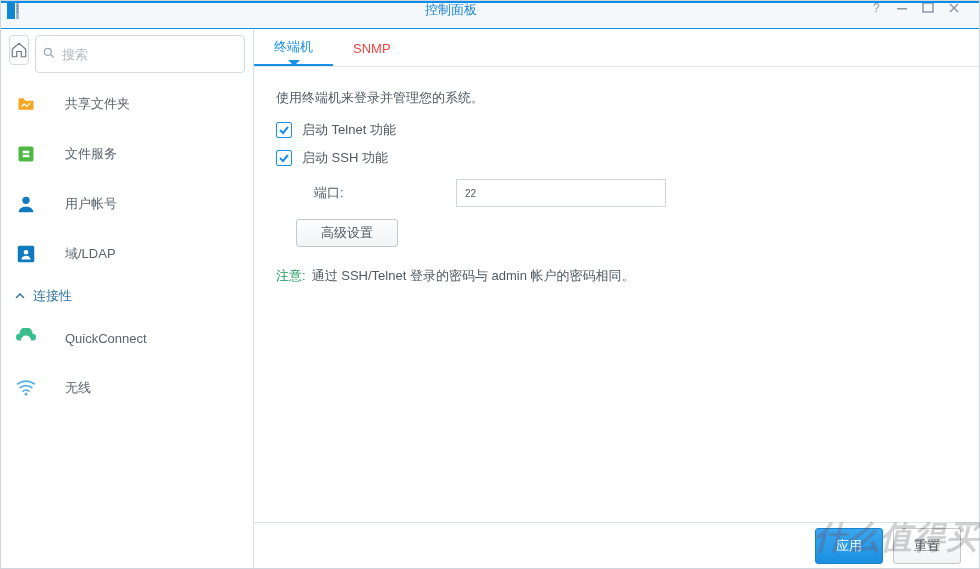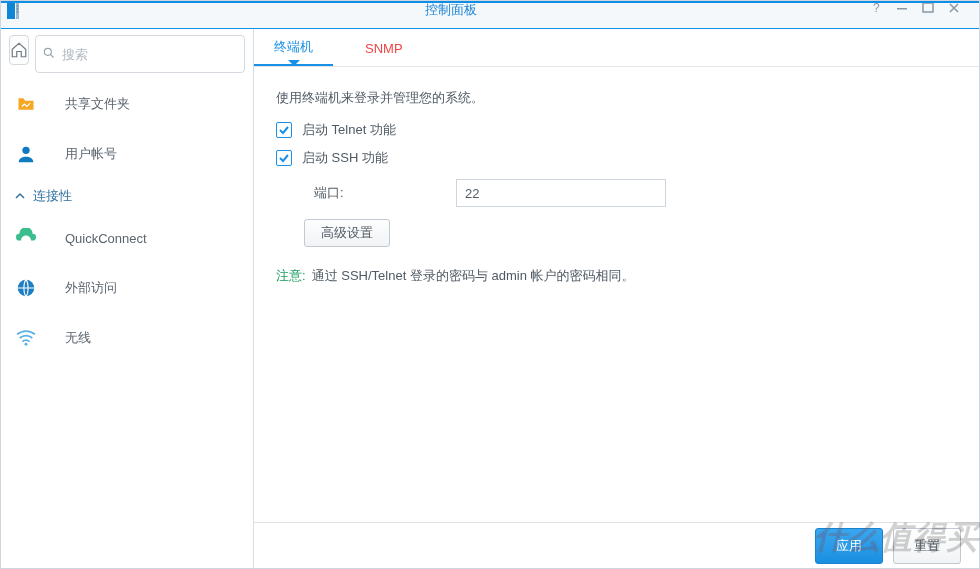--- a/index.html
+++ b/index.html
@@ -146,21 +146,20 @@
   flex: 1;
   display: flex;
   flex-direction: column;
   position: relative;
 }
 .tabs {
   display: flex;
   height: 38px;
   border-bottom: 1px solid #e2e6ea;
   align-items: flex-end;
-  gap: 12px;
 }
 .tab {
   padding: 10px 20px 8px;
   font-size: 13px;
   color: #ef4444;
   cursor: pointer;
   border-bottom: 2px solid transparent;
   position: relative;
 }
 .tab.active {
@@ -208,28 +207,28 @@
   gap: 12px;
 }
 .port-label {
   width: 130px;
 }
 .port-input {
   width: 210px;
   height: 28px;
   border: 1px solid #cfd5dc;
   padding: 0 8px;
-  font-size: 13px;
+  font-size: 10px;
   outline: none;
   color: #505a64;
 }
 .adv-btn {
-  margin-left: 28px;
+  margin-left: 20px;
   height: 28px;
-  padding: 0 16px;
+  padding: 0 24px;
   border: 1px solid #c2c9d0;
   background: linear-gradient(#fefefe, #f1f3f5);
   border-radius: 3px;
   cursor: pointer;
   font-size: 13px;
   color: #505a64;
 }
 .note-row {
   margin-top: 20px;
   display: flex;
@@ -348,52 +347,62 @@
             <span class="nav-icon">
               <svg width="22" height="20" viewBox="0 0 24 24">
                 <path d="M3 5h6l2 3h10v11H3z" fill="#f5a623"></path>
                 <path d="M7 15l3-3 3 3 4-4" stroke="#fff" stroke-width="1.3" fill="none"></path>
               </svg>
             </span>
             <span>共享文件夹</span>
           </div>
           <div class="nav-item">
             <span class="nav-icon">
+              <svg width="22" height="20" viewBox="0 0 24 24">
+                <rect x="3" y="3" width="18" height="18" rx="2" fill="#4fb845"></rect>
+                <path d="M8 8h8v3H8z M8 13h8v3H8z" fill="#fff"></path>
+              </svg>
+            </span>
+            <span>文件服务</span>
+          </div>
+          <div class="nav-item">
+            <span class="nav-icon">
               <svg width="22" height="22" viewBox="0 0 24 24">
                 <circle cx="12" cy="8" r="4" fill="#0f7abf"></circle>
                 <path d="M4 21c0-4 4-6 8-6s8 2 8 6" fill="#0f7abf"></path>
               </svg>
             </span>
             <span>用户帐号</span>
+          </div>
+          <div class="nav-item">
+            <span class="nav-icon">
+              <svg width="22" height="22" viewBox="0 0 24 24">
+                <rect x="3" y="3" width="18" height="18" rx="2" fill="#0f7abf"></rect>
+                <circle cx="12" cy="10" r="2.5" fill="#fff"></circle>
+                <path d="M7 18c0-2.5 2.5-4 5-4s5 1.5 5 4" fill="#fff"></path>
+              </svg>
+            </span>
+            <span>域/LDAP</span>
           </div>
           <div class="section-header">
             <span><svg width="10" height="10" viewBox="0 0 10 10">
                 <path d="M1 7 L5 3 L9 7" fill="none" stroke="#33739e" stroke-width="1.5"></path>
               </svg></span>
             <span>连接性</span>
           </div>
           <div class="nav-item">
             <span class="nav-icon">
               <svg width="22" height="20" viewBox="0 0 24 24">
                 <path d="M6 15a6 6 0 0 1 12 0h2a4 4 0 0 0 0-8 8 8 0 0 0-16 0 4 4 0 0 0 0 8z" fill="#3cbd8e"></path>
               </svg>
             </span>
             <span>QuickConnect</span>
           </div>
           <div class="nav-item">
             <span class="nav-icon">
-              <svg width="22" height="22" viewBox="0 0 24 24">
-                <circle cx="12" cy="12" r="9" fill="#1d7fc2"></circle>
-                <path d="M3 12h18M12 3c3 3 3 15 0 18M12 3c-3 3-3 15 0 18" stroke="#fff" stroke-width="1.2" fill="none"></path>
-              </svg>
-            </span>
-            <span>外部访问</span>
-          </div>
-          <div class="nav-item">
-            <span class="nav-icon">
               <svg width="22" height="18" viewBox="0 0 24 20">
                 <path d="M2 6c6-5 14-5 20 0" stroke="#58b0e3" stroke-width="2" fill="none"></path>
                 <path d="M5 10c4-3.5 10-3.5 14 0" stroke="#58b0e3" stroke-width="2" fill="none"></path>
                 <path d="M8 14c2.5-2 5.5-2 8 0" stroke="#58b0e3" stroke-width="2" fill="none"></path>
                 <circle cx="12" cy="17" r="1.6" fill="#58b0e3"></circle>
               </svg>
             </span>
             <span>无线</span>
           </div>
         </div>

